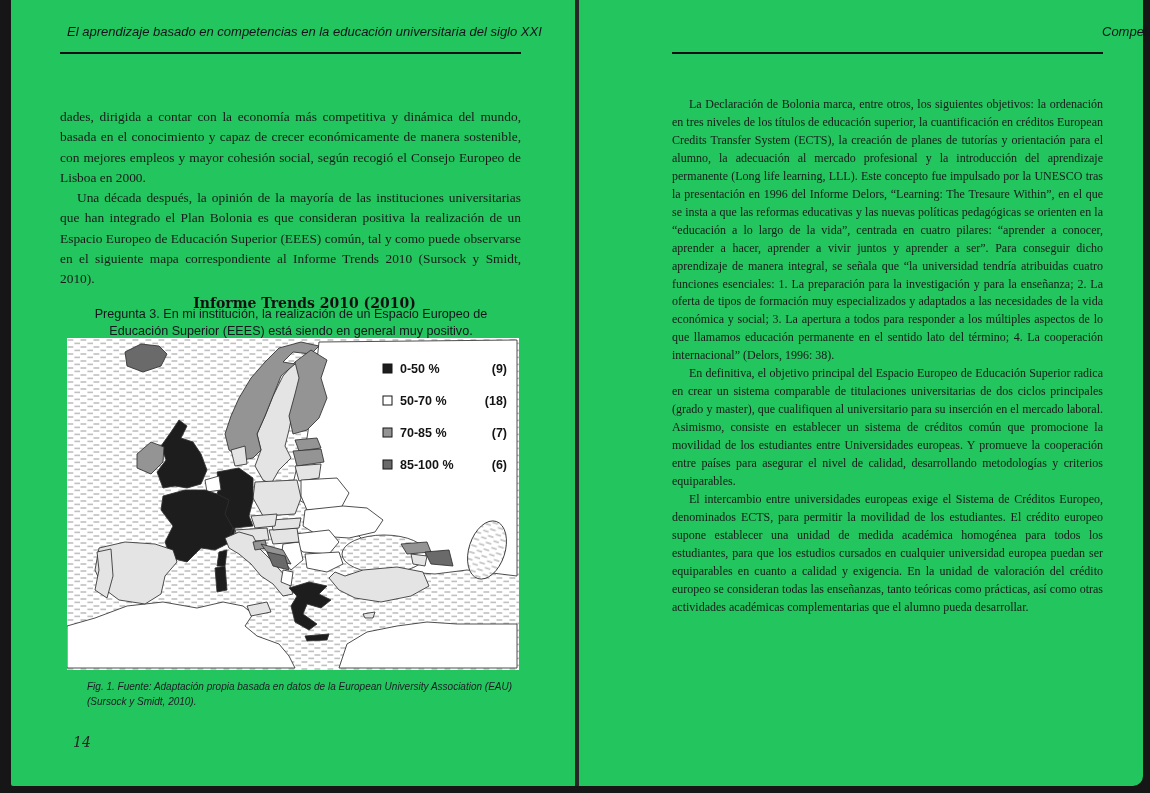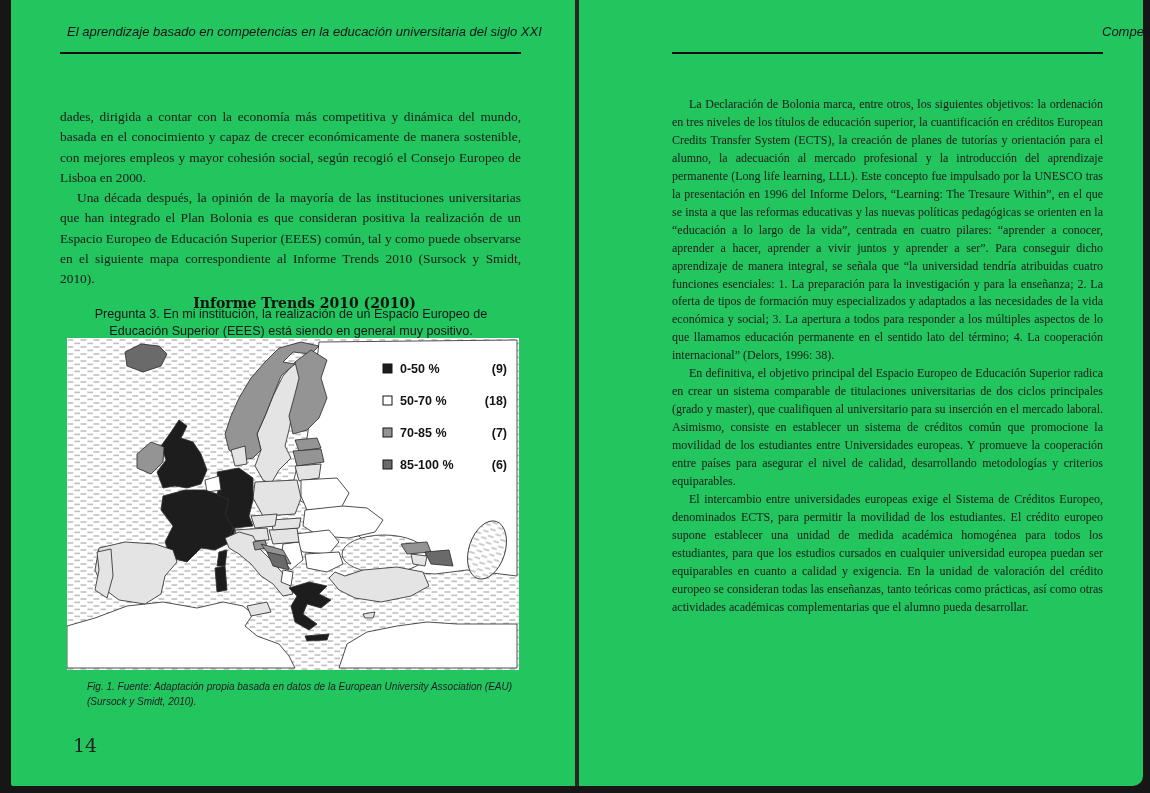--- a/index.html
+++ b/index.html
@@ -25,21 +25,21 @@
   .noind{text-indent:0;}
 
   
   .figtitle{left:49px;top:281px;width:461px;margin:14px;text-align:center;
             font-family:"DejaVu Serif",serif;font-weight:bold;font-size:14px;color:#111;}
   .figsub{left:75px;top:306px;width:410px;text-align:center;
           font-family:"Liberation Sans",sans-serif;font-size:12.6px;line-height:16.5px;color:#15151d;}
   .mapfig{left:56px;top:338px;width:452px;height:332px;margin:0;}
   .figcap{left:49px;top:680px;width:461px;text-align:left;
           font-family:"Liberation Sans",sans-serif;font-style:italic;font-size:10px;line-height:14.5px;color:#1c1c24;margin-left:27px;}
-  .pageno{top:734px;font-family:"DejaVu Serif",serif;font-size:19px;color:#222;}
+  .pageno{top:734px;font-family:"DejaVu Serif",serif;font-size:14px;color:#222;font-style:italic;}
   .pn-left{left:62px;}
   .pn-right{left:661px;width:431px;text-align:right;padding-right:10px;}
 
   .gutter{left:564px;top:0;bottom:0;width:4px;background:#272727;}
 
   
   svg{position:static;}
   .coast{stroke:#2f2f2f;stroke-width:0.85;stroke-linejoin:round;}
   .land{fill:#ffffff;}
   .c0{fill:var(--cat0,#1d1d1d);}

